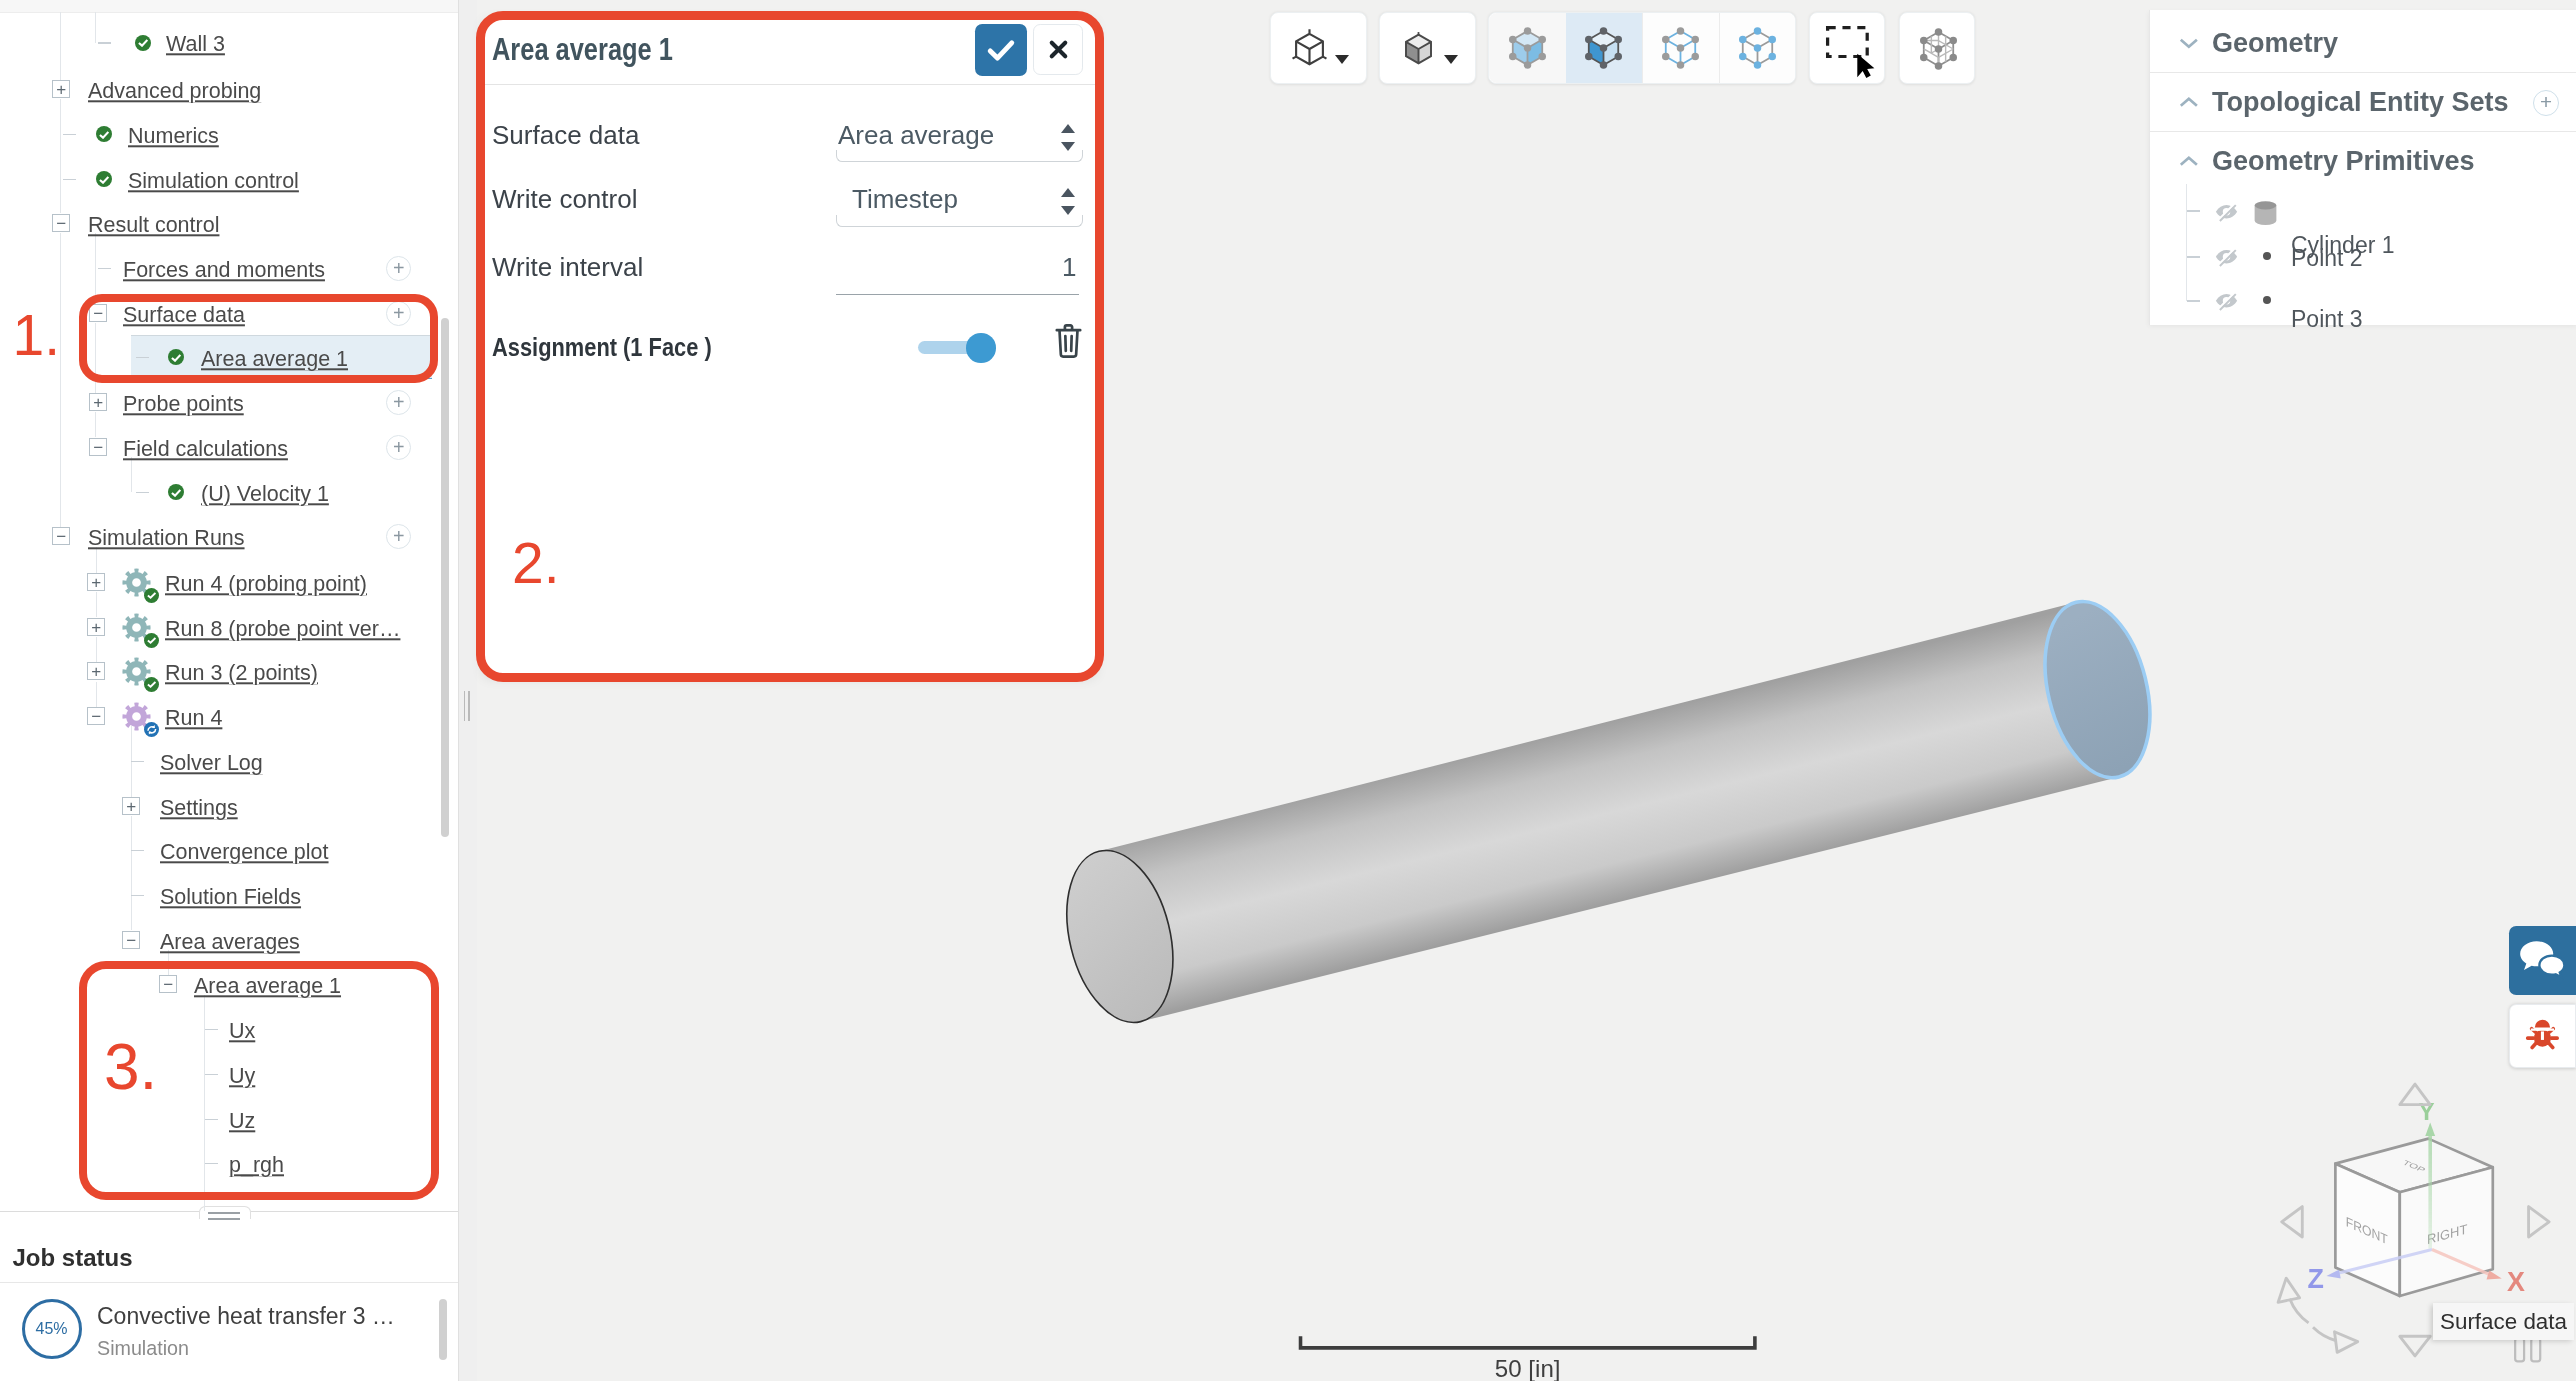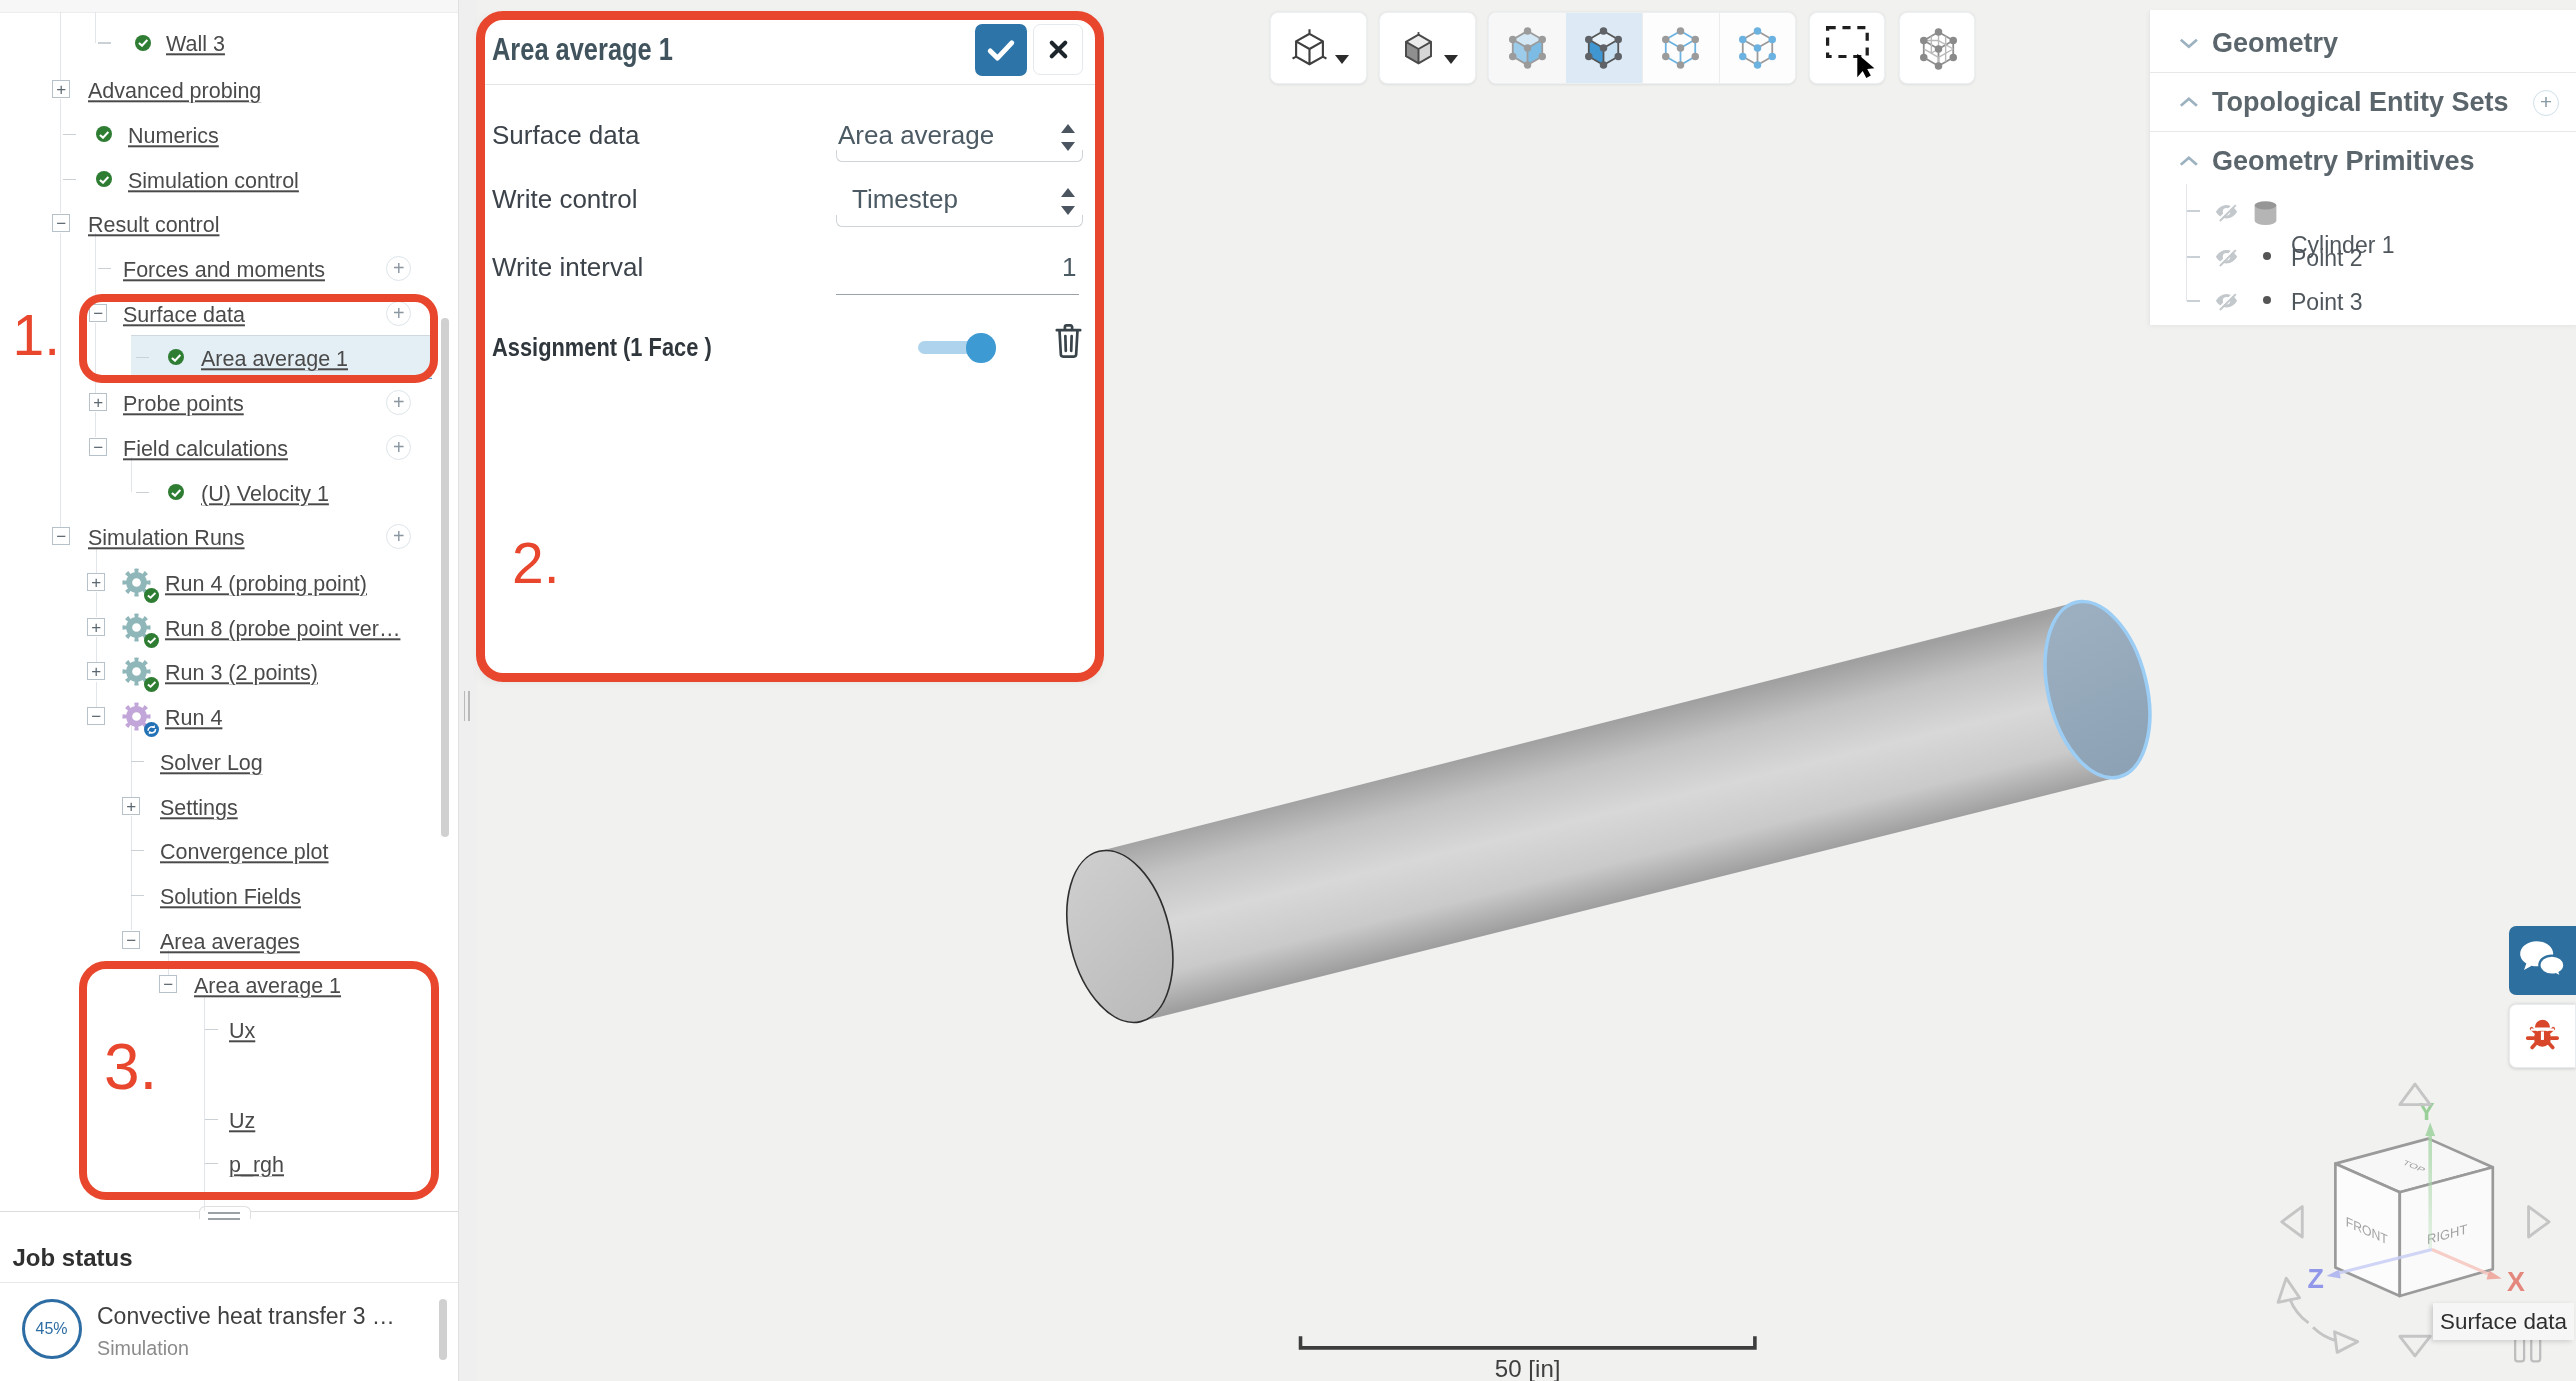--- a/index.html
+++ b/index.html
@@ -323,20 +323,24 @@
     <span class="lbl" style="left:160px">Area averages</span>
     </div>
   <div class="trow" style="top:962px">
       <i class="tbox" style="left:159px">−</i>
     <span class="lbl" style="left:194px">Area average 1</span>
     </div>
   <div class="trow" style="top:1007px">
       <i class="dash" style="left:205px"></i>
     <span class="lbl" style="left:229px">Ux</span>
     </div>
+  <div class="trow" style="top:1052px">
+      <i class="dash" style="left:205px"></i>
+    <span class="lbl" style="left:229px">Uy</span>
+    </div>
   <div class="trow" style="top:1097px">
       <i class="dash" style="left:205px"></i>
     <span class="lbl" style="left:229px">Uz</span>
     </div>
   <div class="trow" style="top:1141px">
       <i class="dash" style="left:205px"></i>
     <span class="lbl" style="left:229px">p_rgh</span>
     </div>
 
   <div class="sbthumb" style="left:441px;top:318px;width:8px;height:519px;"></div>
@@ -554,21 +558,21 @@
     </svg>
 
   <svg class="abs" style="left:101px;top:189px" width="29" height="29" viewBox="0 0 32 32">
     <path d="M4,7L4,24A12,4.6 0 0 0 28,24L28,7Z" fill="#b5b5b5"></path>
     <ellipse cx="16" cy="7" rx="12" ry="4.6" fill="#969696"></ellipse>
   </svg>
   <span class="itm" style="left:141px;top:190px;margin-top:32px;">Cylinder 1</span>
   <div class="abs" style="left:113px;top:242px;width:8px;height:8px;border-radius:50%;background:#555;"></div>
   <span class="itm" style="left:141px;top:235px;">Point 2</span>
   <div class="abs" style="left:113px;top:286px;width:8px;height:8px;border-radius:50%;background:#555;"></div>
-  <span class="itm" style="left:141px;top:279px;">Point 3</span>
+  <span class="itm" style="left:141px;top:296px;">Point 3</span>
 </div>
 
 <div class="abs" id="chatbtn">
   <svg width="67" height="69" viewBox="0 0 75 77">
     <path d="M31,17c-10.2,0 -18.5,6.3 -18.5,14c0,4.4 2.7,8.3 6.9,10.8l-2.6,7.2l8.6,-4.6c1.8,0.4 3.7,0.6 5.6,0.6c10.2,0 18.5,-6.3 18.5,-14c0,-7.7 -8.3,-14 -18.5,-14z" fill="#fff"></path>
     <path d="M48,33c-7.8,0 -14,4.8 -14,10.7c0,5.9 6.2,10.7 14,10.7c1.5,0 2.9,-0.2 4.2,-0.5l6.6,3.5l-2,-5.5c3.2,-1.9 5.2,-4.9 5.2,-8.2c0,-5.9 -6.2,-10.7 -14,-10.7z" fill="#fff" stroke="#2d6f9e" stroke-width="2.6"></path>
   </svg>
 </div>
 <div class="abs" id="bugbtn" style="border:1.8px solid #e8ebee;box-sizing:border-box;">
   <svg width="64" height="60" viewBox="0 0 71 67">

